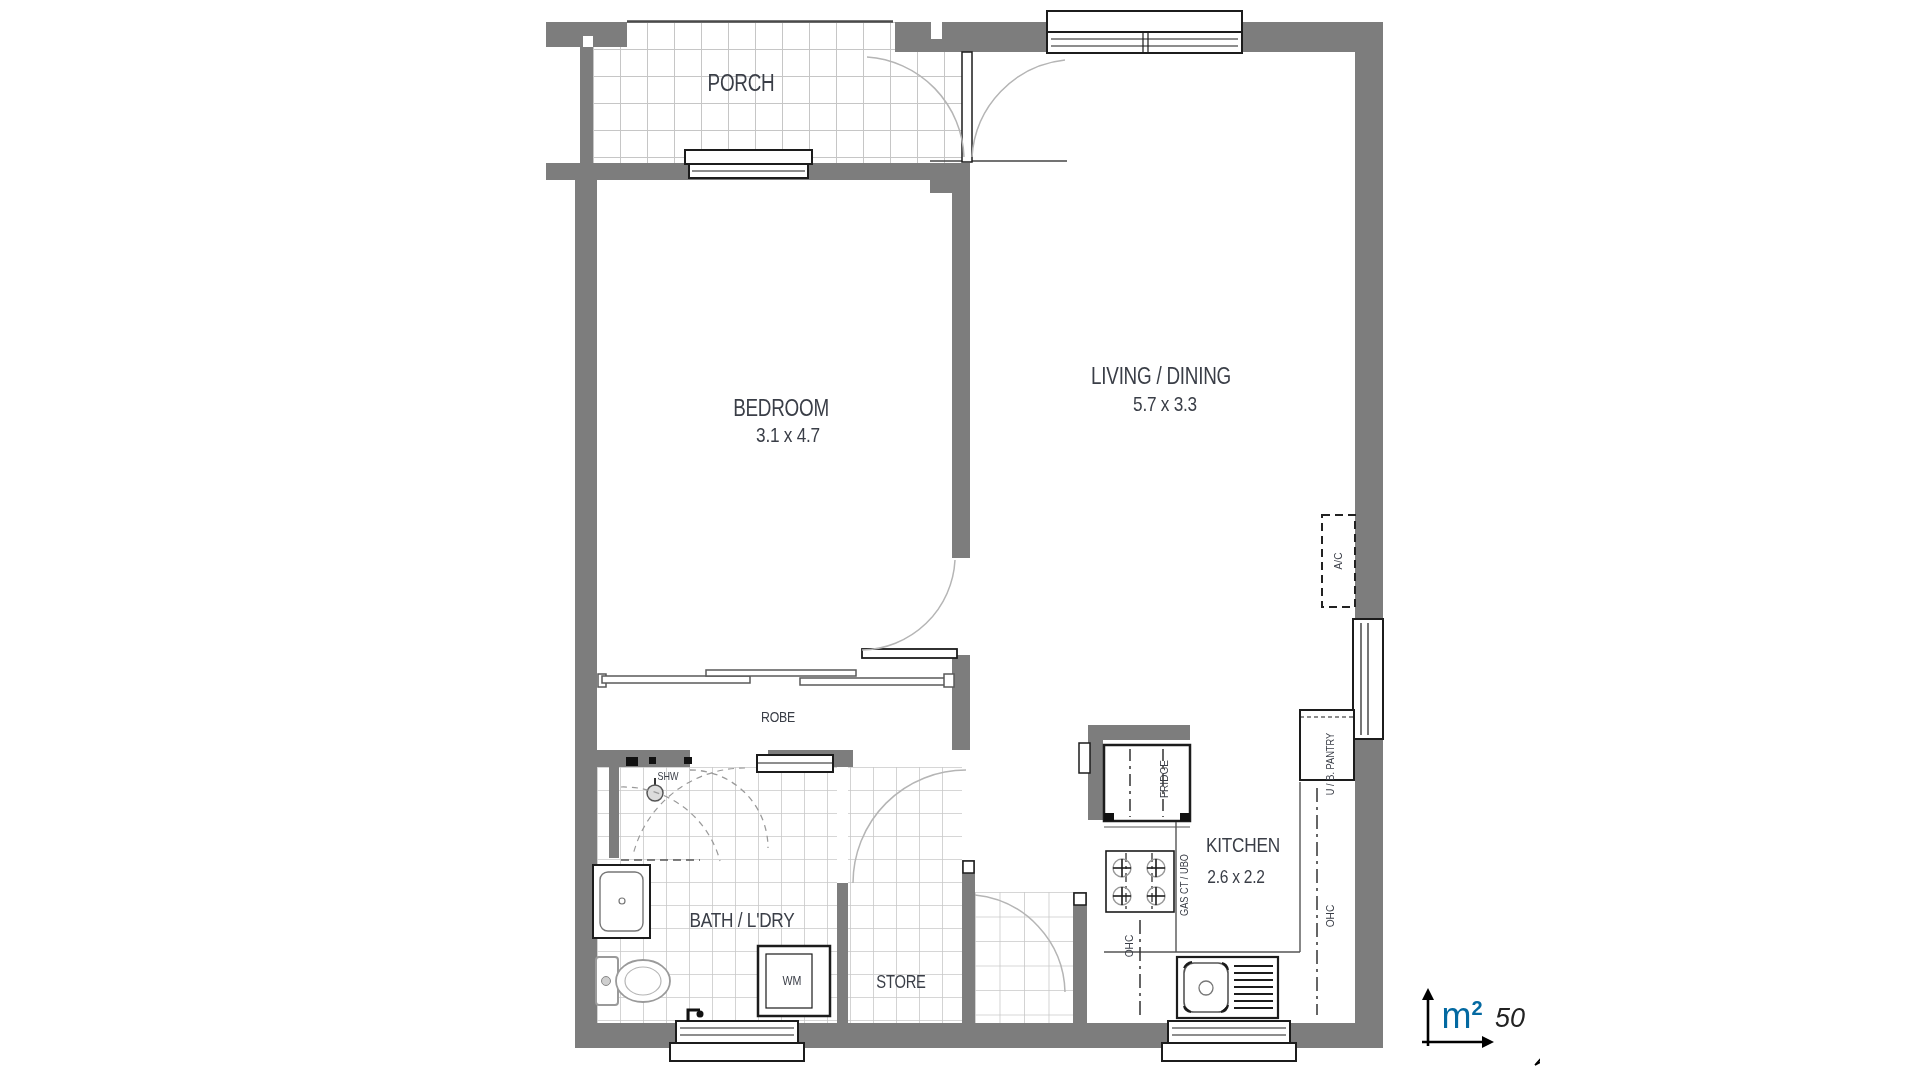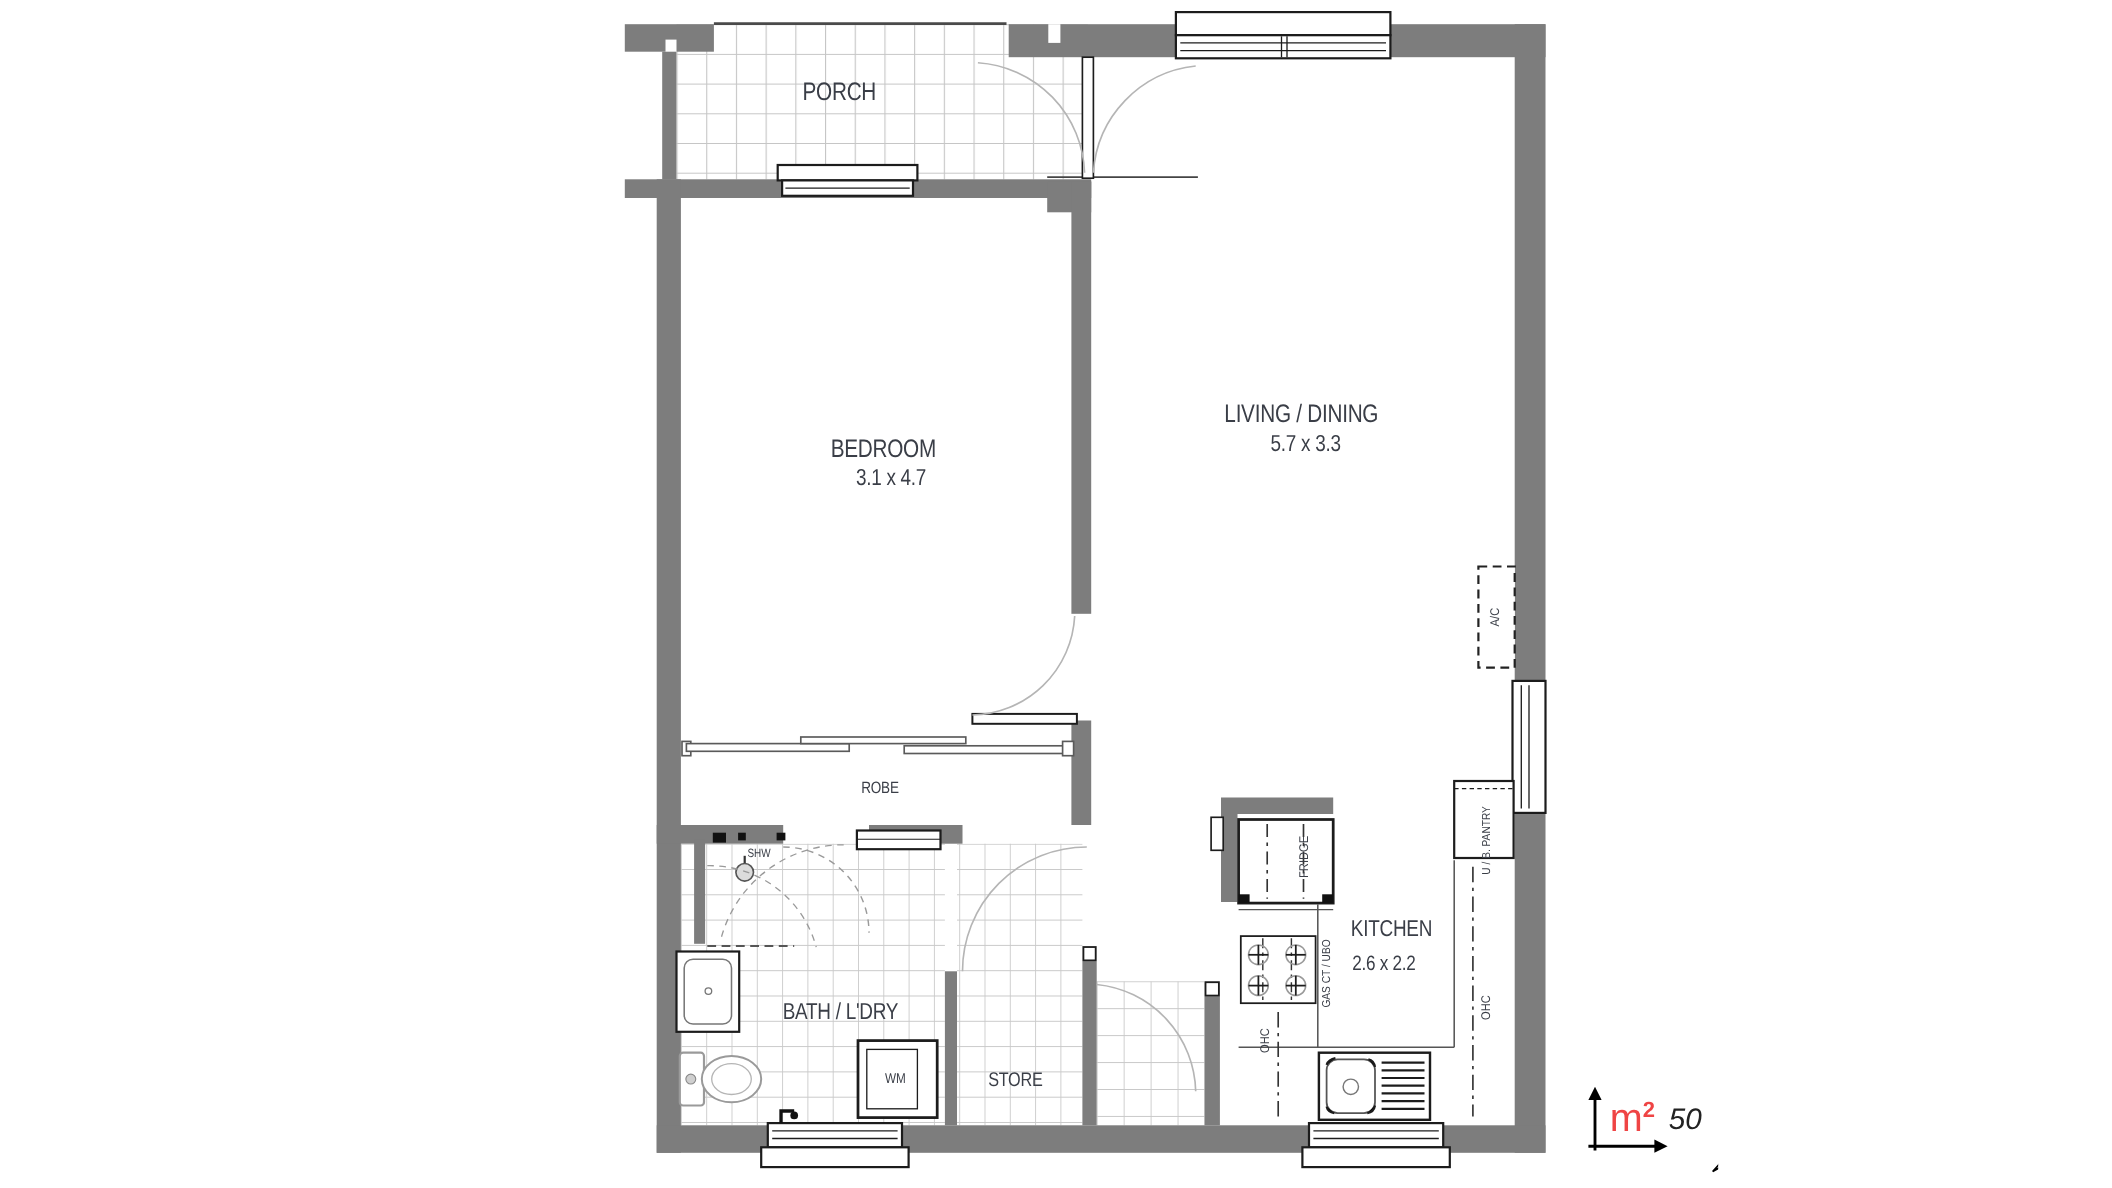--- a/index.html
+++ b/index.html
@@ -1,27 +1,27 @@
 <!DOCTYPE html>
 <html><head>
 <meta charset="utf-8">
 <style>
   html,body{margin:0;padding:0;background:#ffffff;}
   #stage{position:relative;width:1540px;height:1080px;background:#ffffff;overflow:hidden;
-         font-family:"Liberation Sans", sans-serif;margin-left:22px;}
+         font-family:"Liberation Sans", sans-serif;}
   #plan-svg{position:absolute;left:0;top:0;}
   .lbl{position:absolute;color:#3a3e47;white-space:nowrap;
        transform:translate(-50%,-50%) scaleX(0.82);letter-spacing:-0.3px;}
   .lbl.rot{transform:translate(-50%,-50%) rotate(-90deg) scaleX(0.88);}
   .room-name{font-size:23px;}
   .room-dims{font-size:21px;}
   .small-lbl{font-size:15px;}
   .tiny-lbl{font-size:11px;letter-spacing:0;}
   .fix-lbl{font-size:11.5px;letter-spacing:0;}
-  .legend-m{position:absolute;font-size:36px;color:#ef4444;transform:translate(-50%,-50%);}
+  .legend-m{position:absolute;font-size:36px;color:#0369a1;transform:translate(-50%,-50%);}
   .legend-m sup{font-size:20px;font-weight:bold;}
   .legend-50{position:absolute;font-size:27px;color:#222;transform:translate(-50%,-50%);font-style:italic;}
   .north-n{position:absolute;font-size:21px;font-weight:bold;font-style:italic;color:#000;
            transform:translate(-50%,-50%) rotate(14deg);}
 </style>
 </head>
 <body>
 
 <div id="stage">
 

